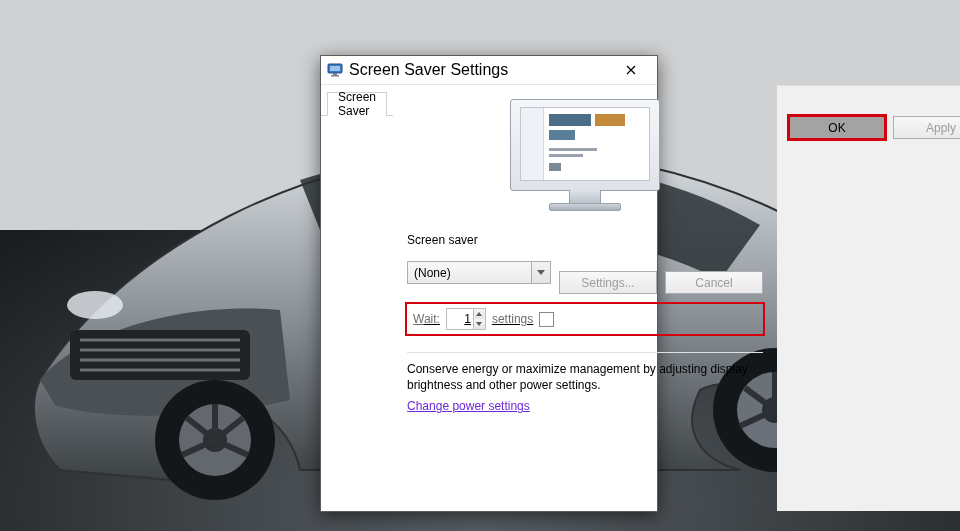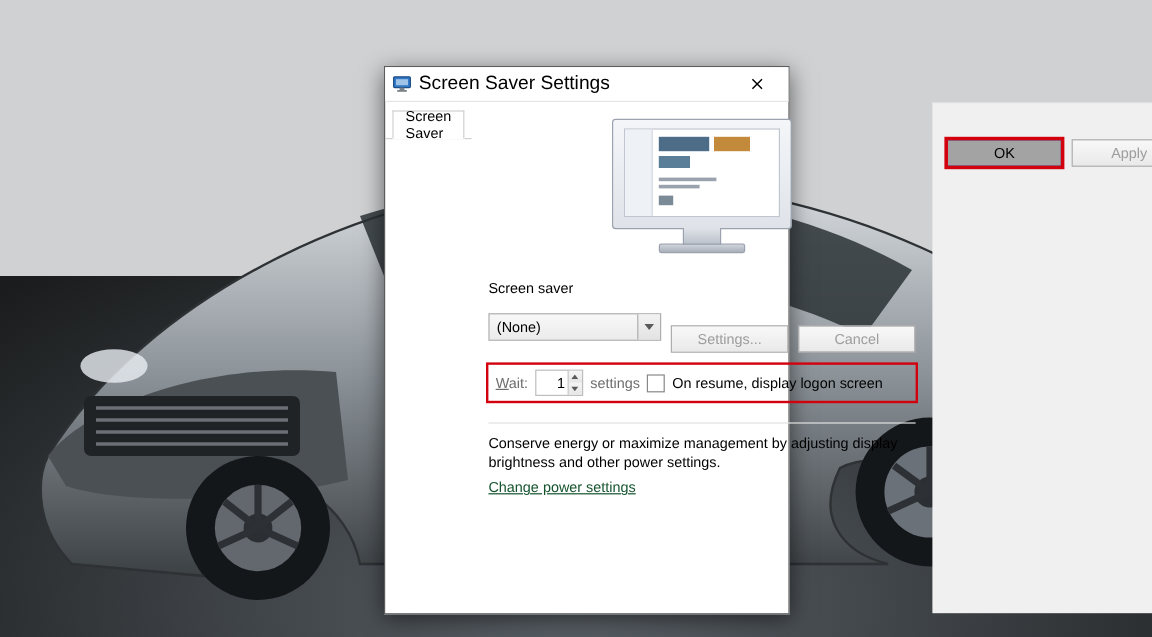--- a/index.html
+++ b/index.html
@@ -163,20 +163,21 @@
     margin-top:20px;
   }
   .w-btn.disabled { color:#9d9d9d; }
   .w-btn.enabled { color:#000; }
 
   
   .highlight-red {
     border:2px solid #d3000e;
     padding:4px 6px;
     margin: 2px -2px 10px -2px;
+    text-decoration: underline;
   }
   .wait-row { display:flex; align-items:center; gap:6px; color:#6d6d6d; }
   .wait-row .lbl { }
   .spin {
     width:38px; height:20px;
     border:1px solid #bdbdbd;
     display:flex;
     background:#fff;
   }
   .spin input {
@@ -187,21 +188,21 @@
   .spin .spin-btns { width:14px; display:flex; flex-direction:column; border-left:1px solid #bdbdbd;}
   .spin .sb { flex:1; background:linear-gradient(180deg,#f4f4f4,#e6e6e6); display:flex; align-items:center; justify-content:center;}
   .spin .sb svg { width:6px; height:4px; }
   .chk {
     width:13px; height:13px; border:1px solid #888; background:#fff; display:inline-block; flex:0 0 13px;
   }
 
   hr.sep { border:none; border-top:1px solid #e2e2e2; margin:6px 0 8px 0; }
 
   .pm-text { color:#000; line-height:1.35; margin-bottom:6px; }
-  .link { color:#14532d; text-decoration:underline; cursor:pointer; display:inline-block; }
+  .link { color:#6d28d9; text-decoration:underline; cursor:pointer; display:inline-block; }
 
   .dlg-footer {
     border-top:1px solid #e0e0e0;
     padding:10px 12px;
     display:flex;
     justify-content:flex-end;
     gap:8px;
     background:#f0f0f0;
   }
   .dlg-footer .w-btn { width:70px; justify-content:center; }
@@ -336,21 +337,20 @@
                 </div>
               <div class="sb">
                   <svg viewBox="0 0 6 4">
                     <path d="M0 0 L3 4 L6 0 Z" fill="#5a5a5a"></path>
                   </svg>
                 </div>
             </div>
           </div>
           <span>settings</span>
           <span class="chk"></span>
-          <span style="color:#000">On resume, display logon screen</span>
         </div>
       </div>
 
       <hr class="sep">
 
       <div class="pm-text">Conserve energy or maximize management by adjusting display brightness and other power settings.</div>
       <span class="link">Change power settings</span>
 
     </div>
 

